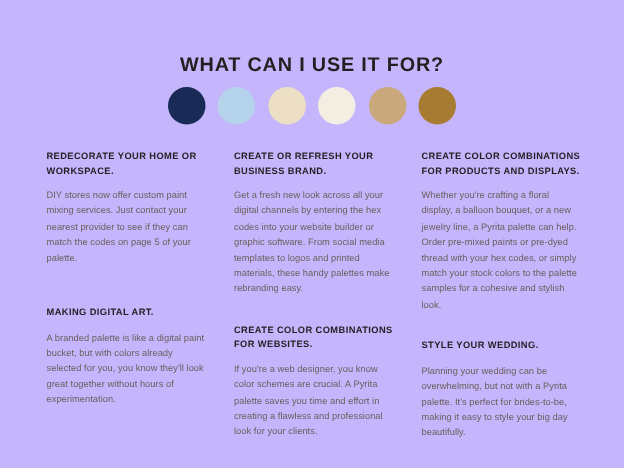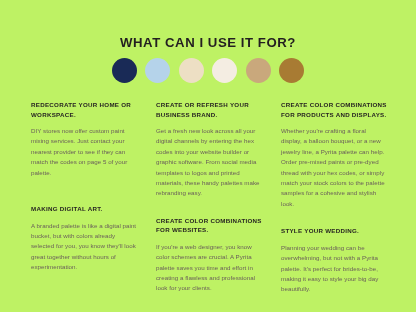--- a/index.html
+++ b/index.html
@@ -85,21 +85,21 @@
     letter-spacing: 0.03px;
   }
   
   .column-left .block-second { margin-top: 26px; }
   .column-mid  .block-second { margin-top: 17px; }
   .column-right .block-second { margin-top: 17px; }
 </style>
 </head>
 <body style="background: rgb(248, 243, 238);">
 
-<div class="page" style="background: #bef264;">
+<div class="page" style="background: #c4b5fd;">
 
   <h1 class="page-title">WHAT CAN I USE IT FOR?</h1>
 
   <div class="swatch-row">
     <div class="swatch" style="background: rgb(25, 42, 86);"></div>
     <div class="swatch" style="background: rgb(181, 211, 234);"></div>
     <div class="swatch" style="background: rgb(237, 223, 196);"></div>
     <div class="swatch" style="background: rgb(244, 237, 226);"></div>
     <div class="swatch" style="background: rgb(201, 168, 124);"></div>
     <div class="swatch" style="background: rgb(168, 123, 51);"></div>

